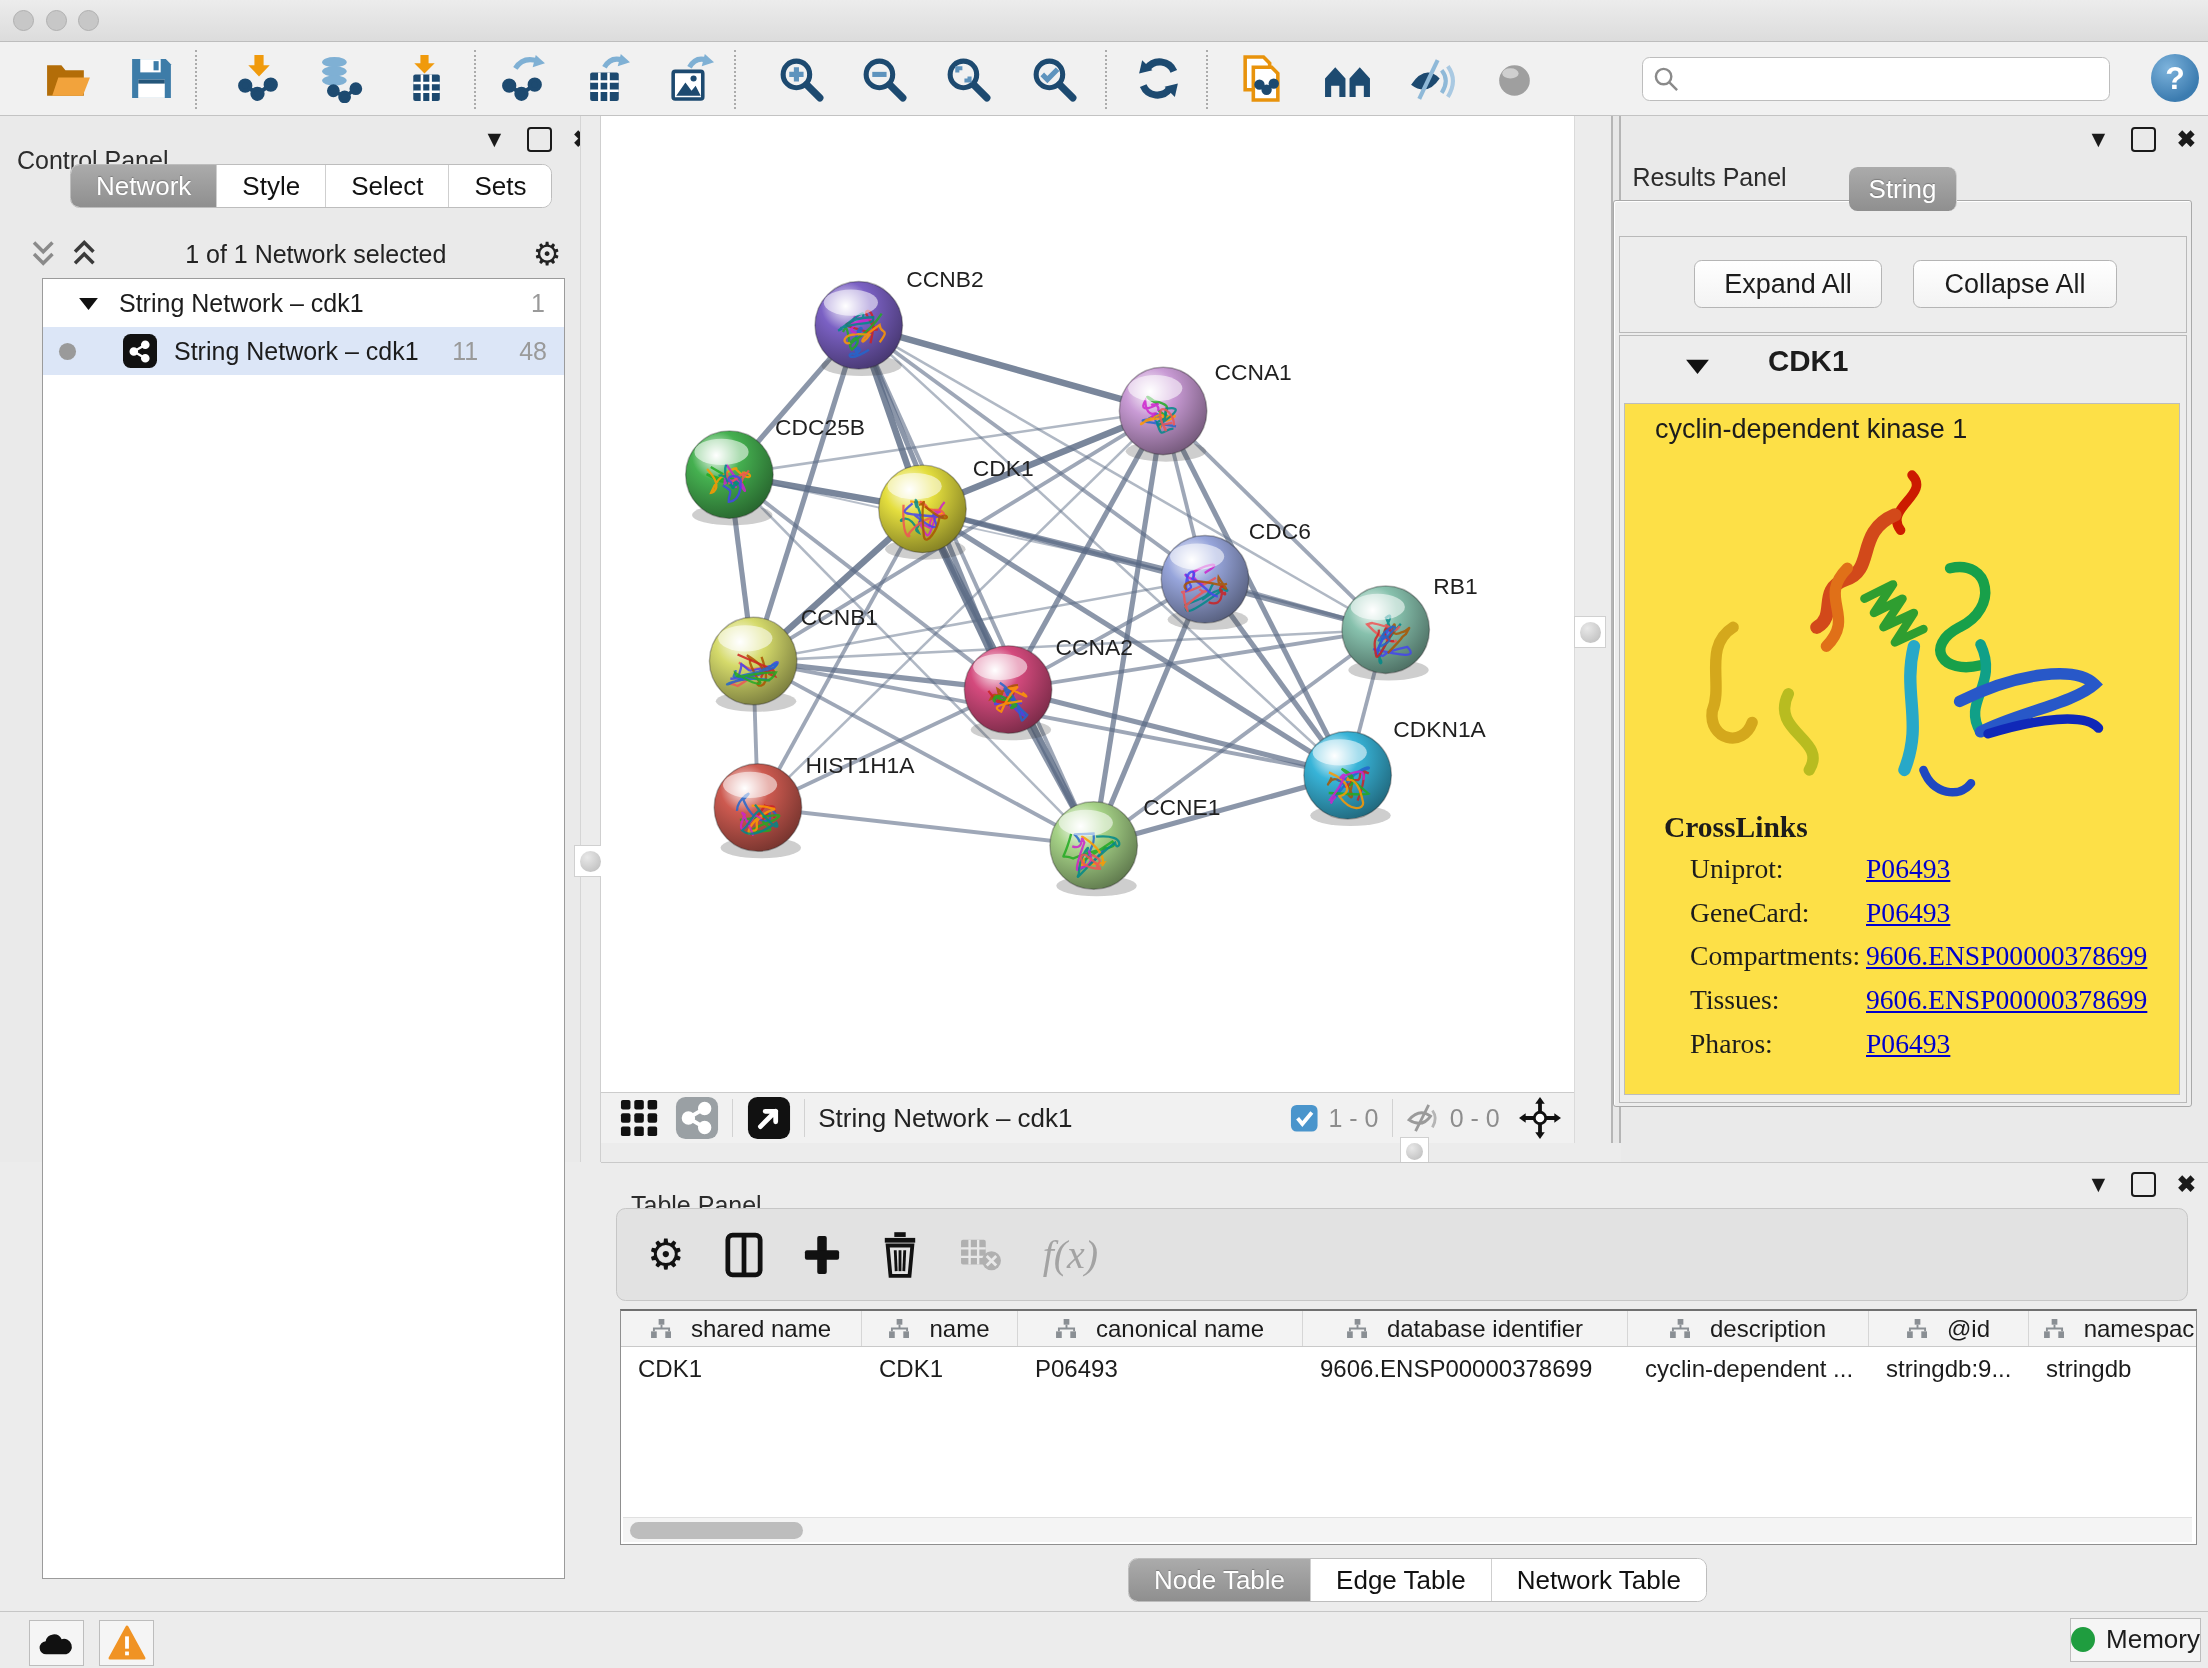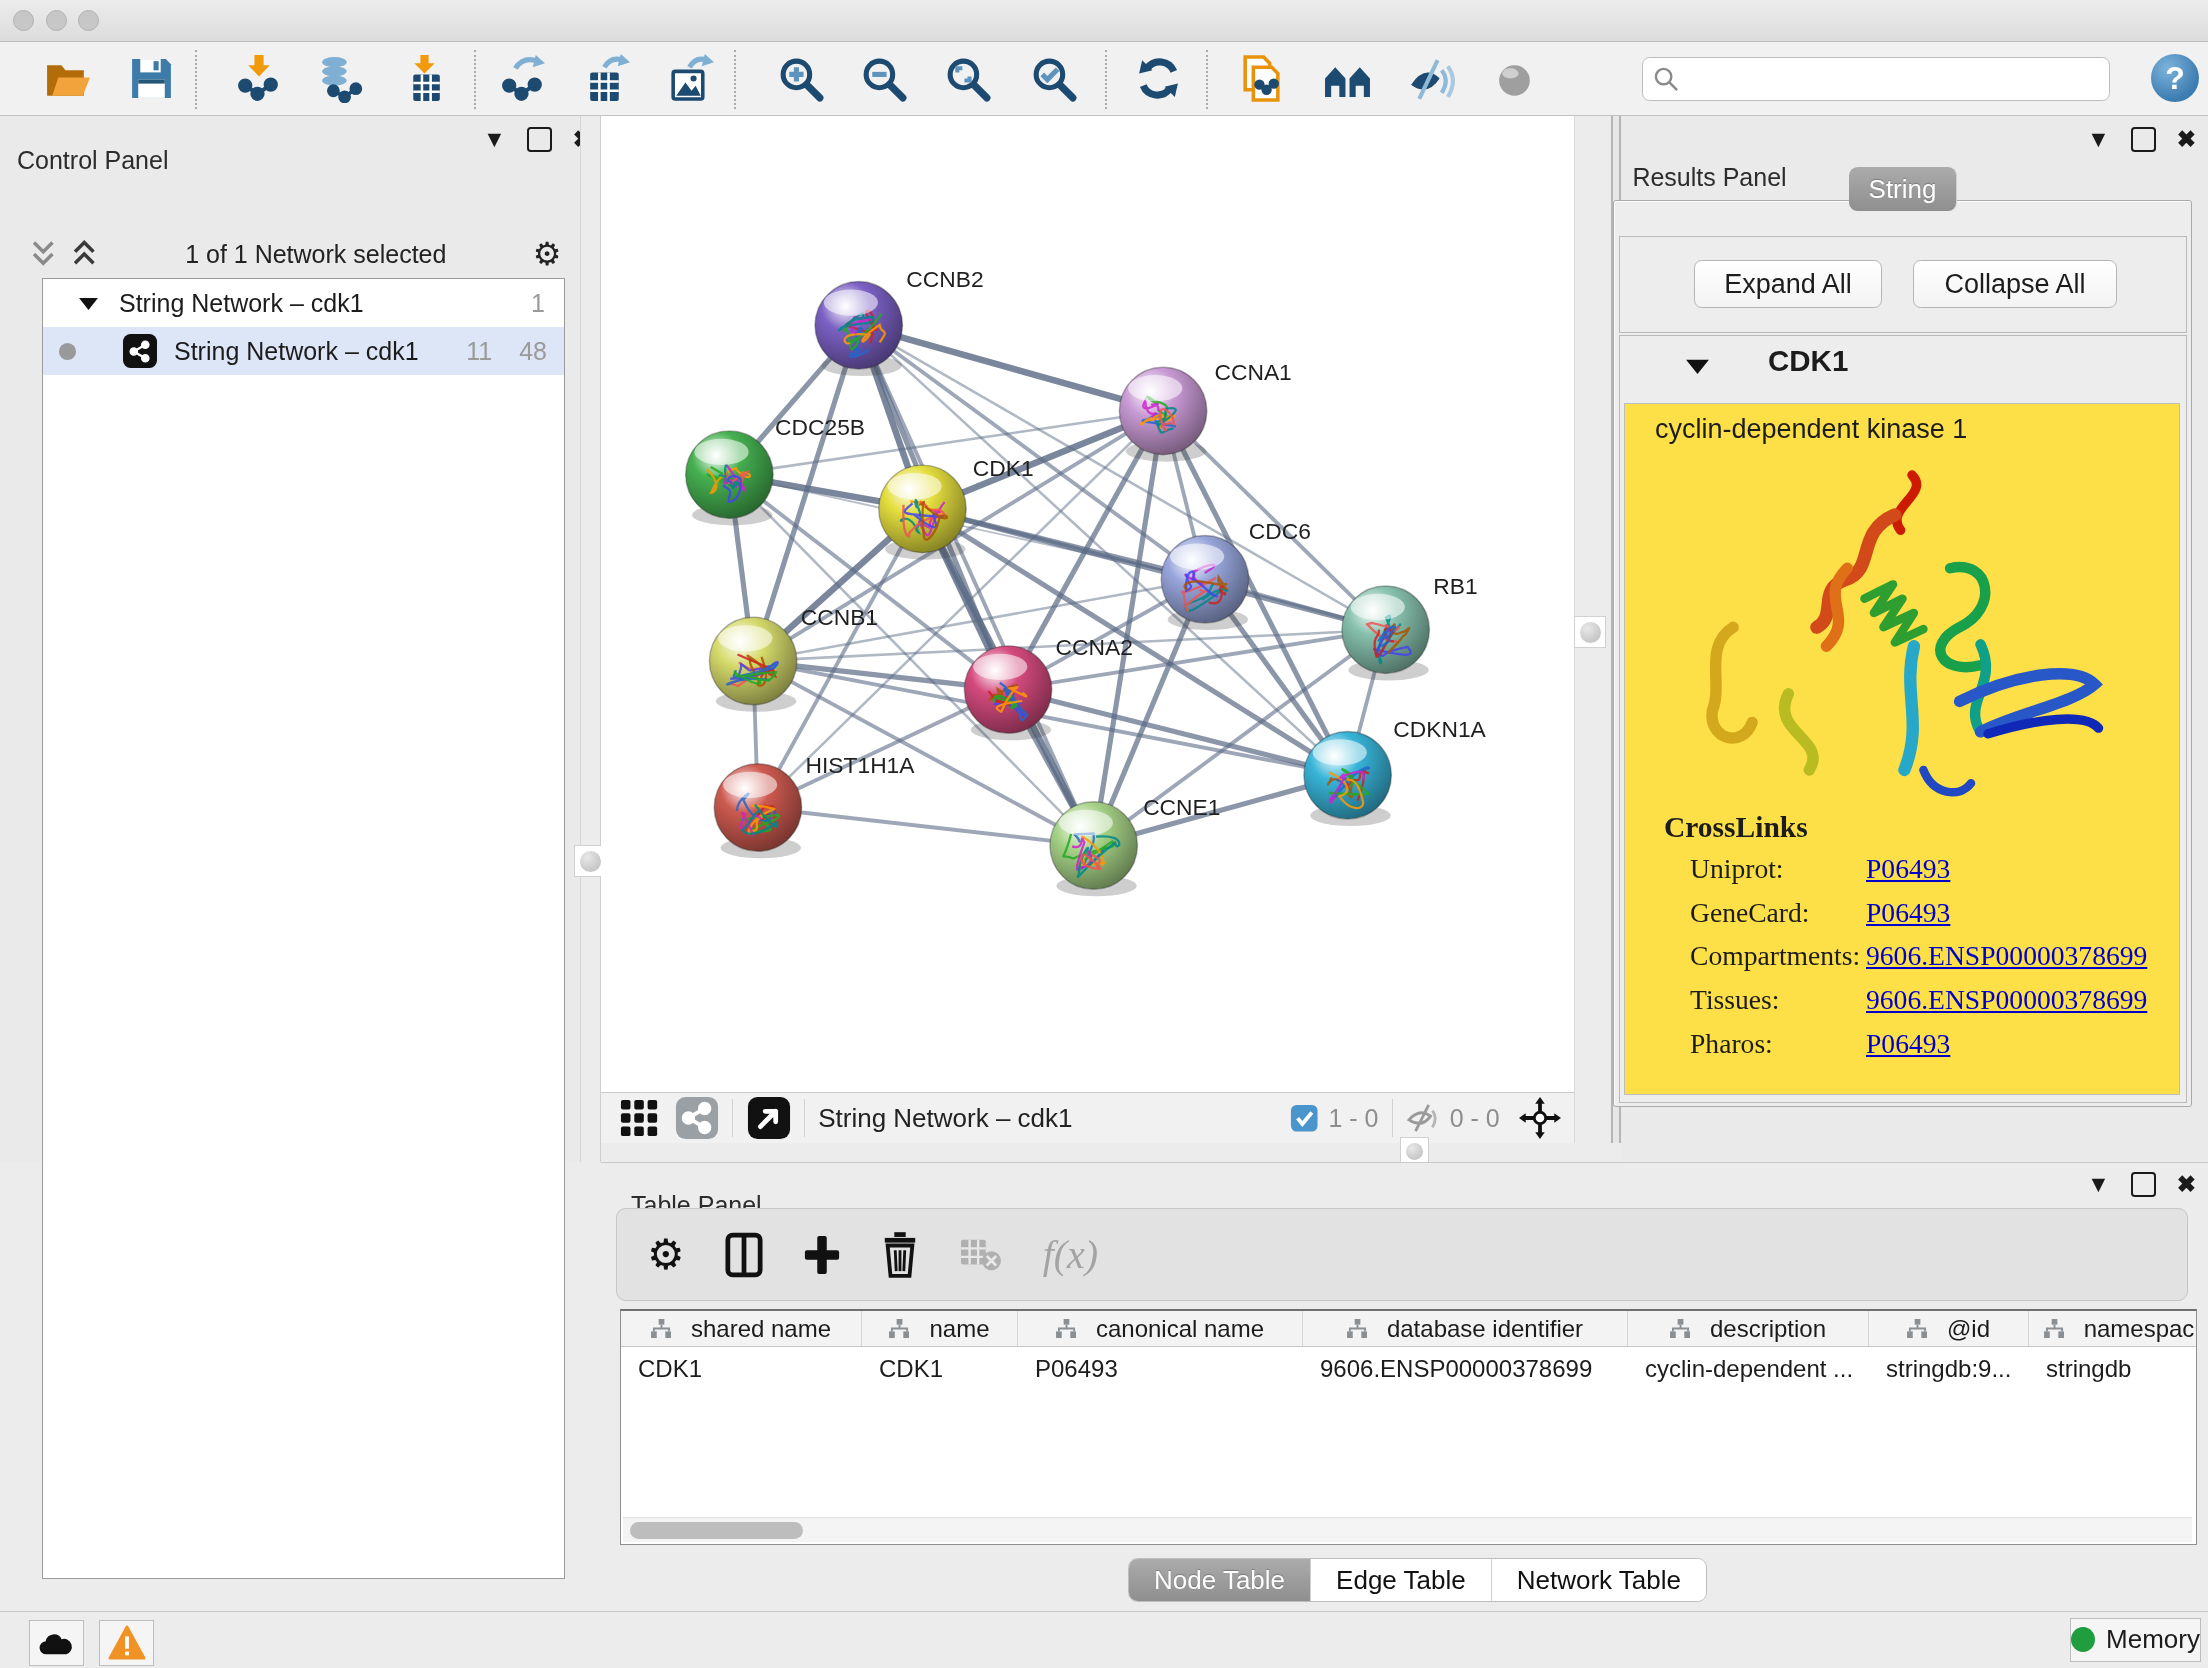--- a/index.html
+++ b/index.html
@@ -308,20 +308,26 @@
     </div>
 </div>
 
 <div class="abs ctrl-panel">
   <div class="abs panel-title" style="left:17px; top:9.5px">Control Panel</div>
   <div class="abs panel-ctrl" style="left:483px; top:9.5px">
     <span>▼</span>
     <span class="pc-float"></span>
     <span style="font-weight:bold">✖</span>
   </div>
+  <div class="abs seg-tabs" style="left:70px; top:48px" id="control-tabs">
+      <div class="seg-tab active">Network</div>
+      <div class="seg-tab">Style</div>
+      <div class="seg-tab">Select</div>
+      <div class="seg-tab">Sets</div>
+    </div>
   <div class="abs sel-bar">
     <span style="margin-right:13.3px">
         <svg width="28.5" height="30" viewBox="0 0 24 26">
           <g fill="none" stroke="#8a8a8a" stroke-width="3">
             <path d="M4 3 l8 8 8-8"></path>
             <path d="M4 13 l8 8 8-8"></path>
           </g>
         </svg>
       </span>
     <span>
@@ -356,21 +362,21 @@
             <g stroke="#fff" stroke-width="2.6" fill="#fff">
               <path d="M5 12 L17 5 M5 12 L17 19" fill="none"></path>
               <circle cx="5" cy="12" r="3.2"></circle>
               <circle cx="17" cy="5" r="3.2"></circle>
               <circle cx="17" cy="19" r="3.2"></circle>
             </g>
           </svg>
         </span>
       <span style="margin-left:17px">String Network – cdk1</span>
       <span class="cnt" style="margin-left:auto">11</span>
-      <span class="cnt" style="margin-left:27px; margin-right:17px">48</span>
+      <span class="cnt" style="margin-left:41px; margin-right:17px">48</span>
     </div>
   </div>
 </div>
 
 <div class="abs v-strip"></div>
 <div class="abs grip" style="left:574px; top:845px">
     <i></i>
   </div>
 <div class="abs r-strip"></div>
 <div class="abs grip" style="left:1574px; top:616px">

